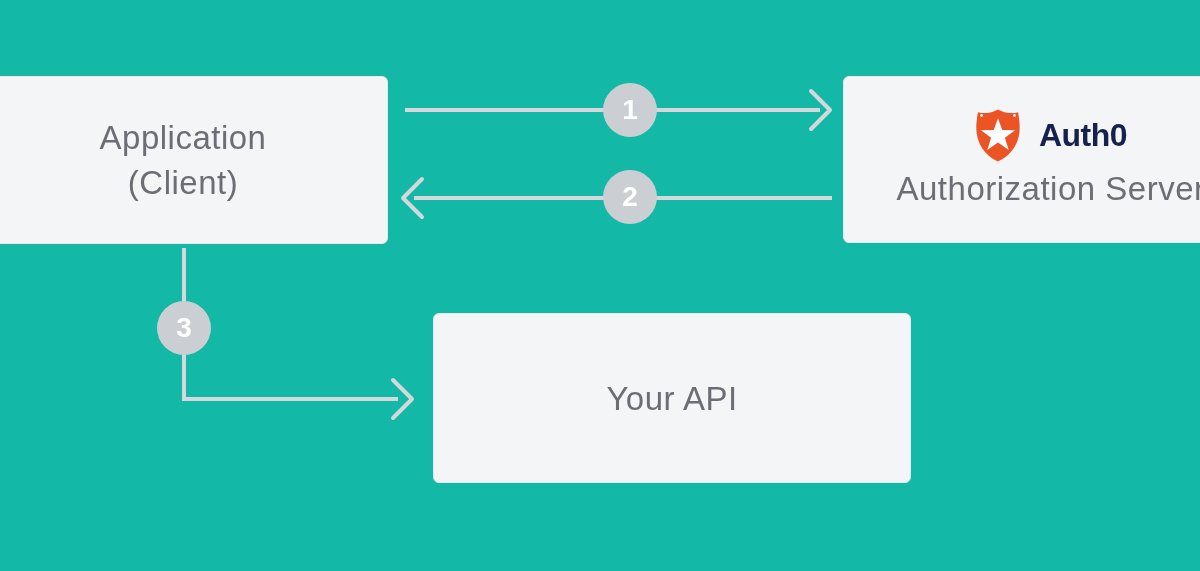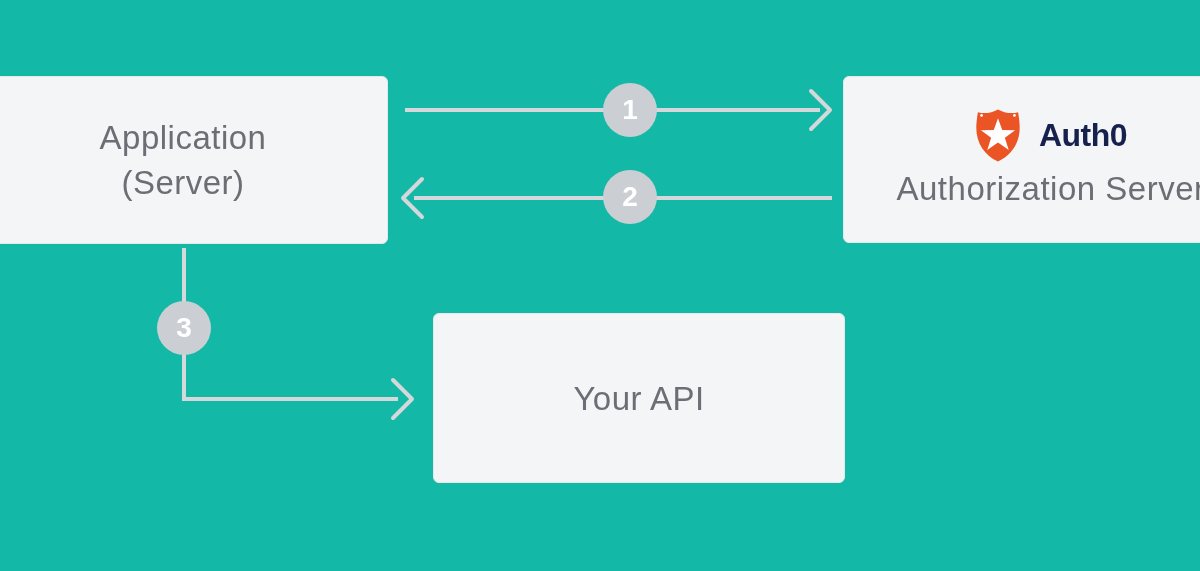--- a/index.html
+++ b/index.html
@@ -44,21 +44,21 @@
     align-items: center;
     justify-content: center;
     color: #6b6f75;
     font-size: 33px;
     line-height: 45px;
     letter-spacing: 0.5px;
     text-align: center;
   }
   .node-application { left: -22px; top: 76px; width: 410px; height: 168px; }
   .node-auth       { left: 843px; top: 76px; width: 416px; height: 167px; }
-  .node-api        { left: 433px; top: 313px; width: 412px; height: 170px; }
+  .node-api        { left: 433px; top: 313px; width: 478px; height: 170px; }
   .brand-row {
     display: flex;
     align-items: center;
     justify-content: flex-end;
     gap: 18px;
     height: 54px;
   }
   .brand-name {
     color: #16214d;
     font-weight: bold;
@@ -99,21 +99,21 @@
       <path class="head" d="M422 179 L403 198 L422 217"></path>
     </g>
     <g>
       <path d="M184 248 V399 H398"></path>
       <path class="head" d="M393 380 L412 399 L393 418"></path>
     </g>
   </svg>
 
   <div class="node node-application">
     <div>Application</div>
-    <div>(Server)</div>
+    <div>(Client)</div>
   </div>
 
   <div class="node node-auth">
     <div class="brand-row">
       <svg class="auth0-logo" viewBox="0 0 100 116" xmlns="http://www.w3.org/2000/svg">
         <path fill="#eb5424" d="M6 7 C20 11 36 9 50 1 C64 9 80 11 94 7 C96 19 97.5 31 97.5 41 C97.5 74 80 101 50 115 C20 101 2.5 74 2.5 41 C2.5 31 4 19 6 7 Z"></path>
         <polygon fill="#ffffff" points="50,20 59.3,46 87.5,46.5 65,63 73.5,90 50,73.5 26.5,90 35,63 12.5,46.5 40.7,46"></polygon>
         <circle fill="#ffffff" cx="14" cy="14" r="3"></circle>
         <circle fill="#ffffff" cx="86" cy="14" r="3"></circle>
       </svg>

